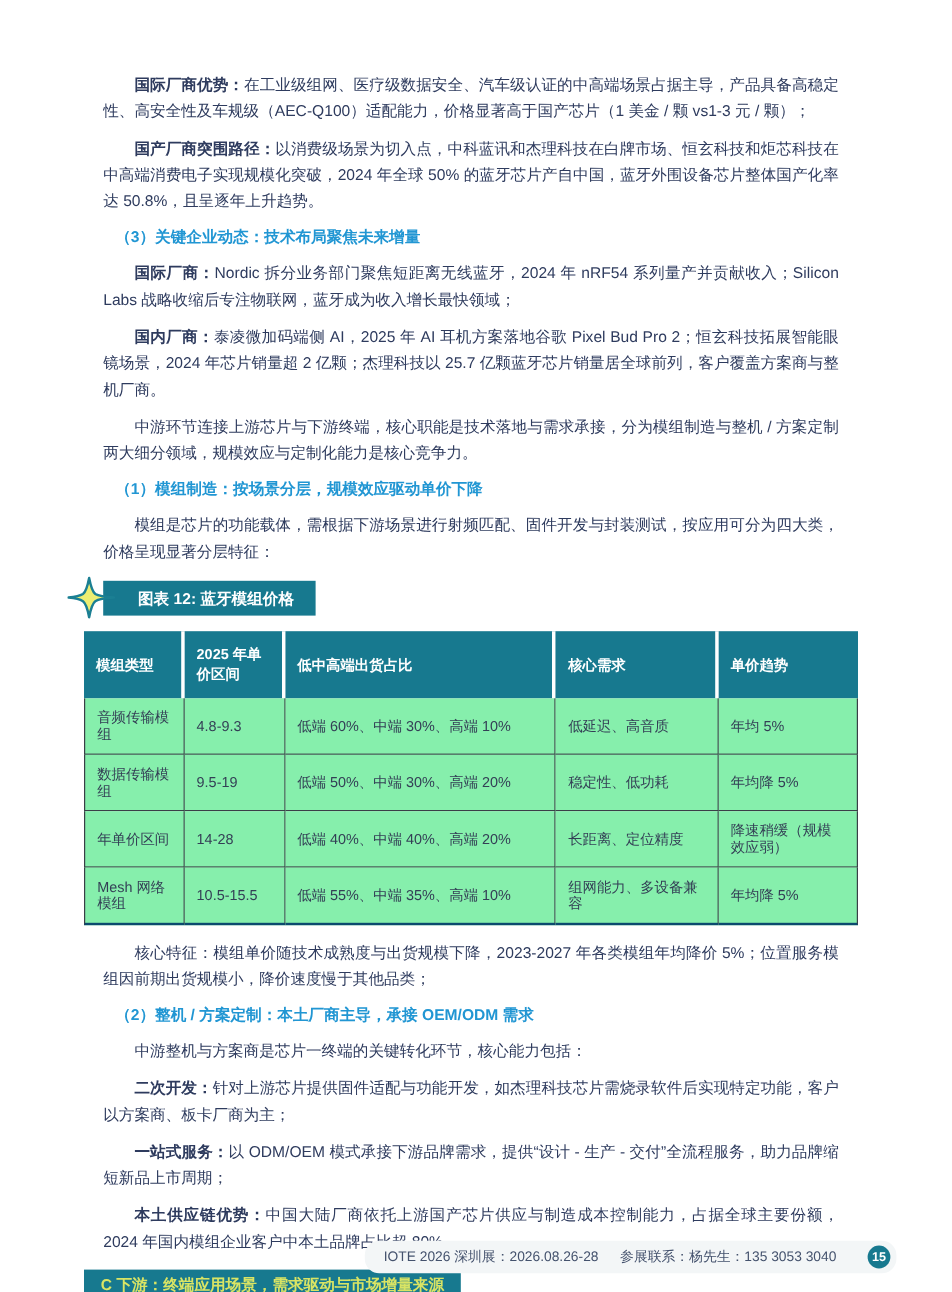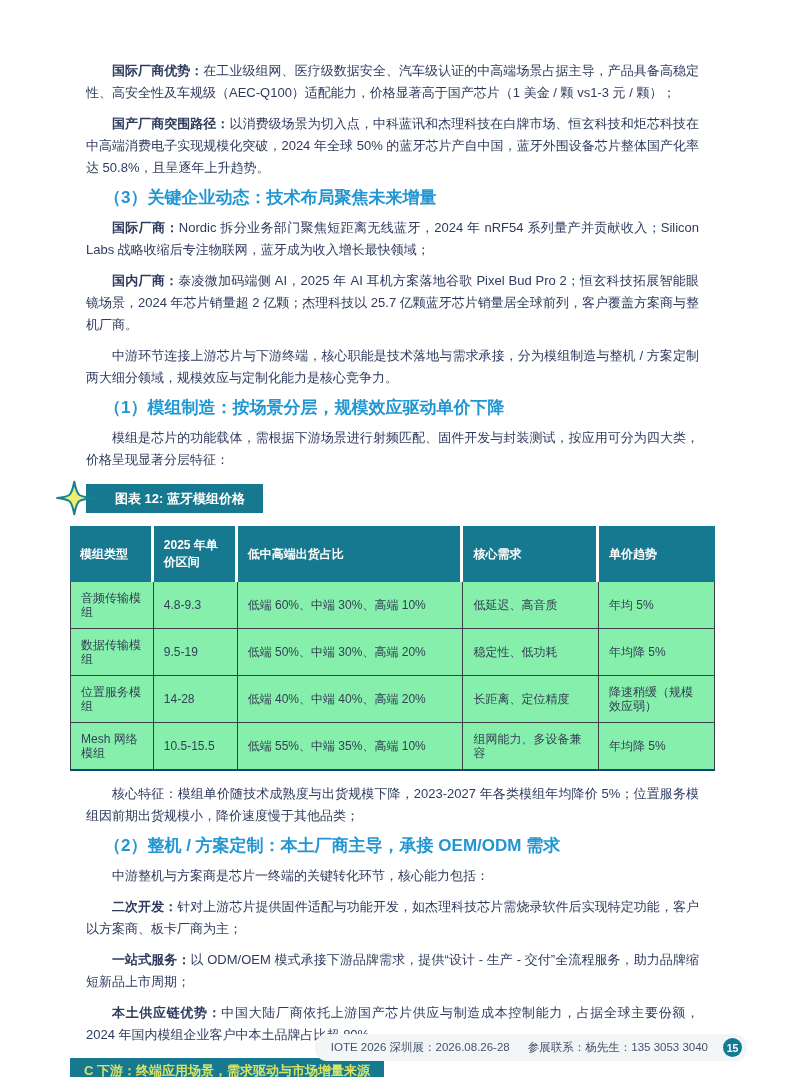--- a/index.html
+++ b/index.html
@@ -4,21 +4,21 @@
 <style>
   html,body{margin:0;padding:0;background:#ffffff;}
   .page{
     position:relative;width:793px;height:1077px;background:#ffffff;
     font-family:"Liberation Sans","DejaVu Sans",sans-serif;
     color:#2E3B5E;overflow:hidden;
   }
   .content{position:absolute;left:70px;top:60px;width:645px;}
   p.body{font-size:13px;line-height:22px;margin:0 16px 9px;text-indent:2em;text-align:justify;color:#2E3B5E;}
   .lead{font-weight:bold;}
-  p.subhead{font-size:17px;line-height:20px;font-weight:bold;color:#2196D3;margin:2px 0 9px;text-indent:2em;}
+  p.subhead{font-size:13px;line-height:20px;font-weight:bold;color:#2196D3;margin:2px 0 9px;text-indent:2em;}
   .chip{
     display:inline-block;background:#17798F;color:#D9E464;font-weight:bold;
     font-size:13px;line-height:13px;padding:6px 14px;margin:3px 0 10px;
   }
   .fig-row{display:flex;align-items:center;margin:4px 0 10px -14px;}
   .star{width:40px;height:36px;flex:0 0 auto;position:relative;z-index:2;}
   .fig-chip{
     background:#17798F;color:#ffffff;font-weight:bold;font-size:13px;line-height:13px;
     padding:8px 18px 8px 29px;margin-left:-10px;position:relative;z-index:1;
   }
@@ -39,21 +39,21 @@
   table.mod tr:last-child td{border-bottom:2px solid #0c4a6e;}
   .footer{
     position:absolute;right:46px;bottom:16px;display:flex;align-items:center;
     background:#F3F6F7;border-radius:12px;padding:4px 5px 4px 16px;
     font-size:11.5px;color:#44526D;
   }
   .footer .sep{width:18px;}
   .page-badge{
     width:19px;height:19px;border-radius:50%;background:#17798F;color:#ffffff;
     font-size:10.5px;font-weight:bold;display:flex;align-items:center;justify-content:center;
-    margin-left:15px;
+    margin-left:26px;
   }
 </style>
 </head>
 <body>
 
 <div class="page">
   <div class="content">
 
     <p class="body"><span class="lead">国际厂商优势：</span><span>在工业级组网、医疗级数据安全、汽车级认证的中高端场景占据主导，产品具备高稳定性、高安全性及车规级（AEC-Q100）适配能力，价格显著高于国产芯片（1 美金 / 颗 vs1-3 元 / 颗）；</span></p>
 
@@ -107,21 +107,21 @@
           <td>年均 5%</td>
         </tr>
         <tr>
           <td>数据传输模组</td>
           <td>9.5-19</td>
           <td>低端 50%、中端 30%、高端 20%</td>
           <td>稳定性、低功耗</td>
           <td>年均降 5%</td>
         </tr>
         <tr>
-          <td>位置服务模组</td>
+          <td>年单价区间</td>
           <td>14-28</td>
           <td>低端 40%、中端 40%、高端 20%</td>
           <td>长距离、定位精度</td>
           <td>降速稍缓（规模效应弱）</td>
         </tr>
         <tr>
           <td>Mesh 网络模组</td>
           <td>10.5-15.5</td>
           <td>低端 55%、中端 35%、高端 10%</td>
           <td>组网能力、多设备兼容</td>

